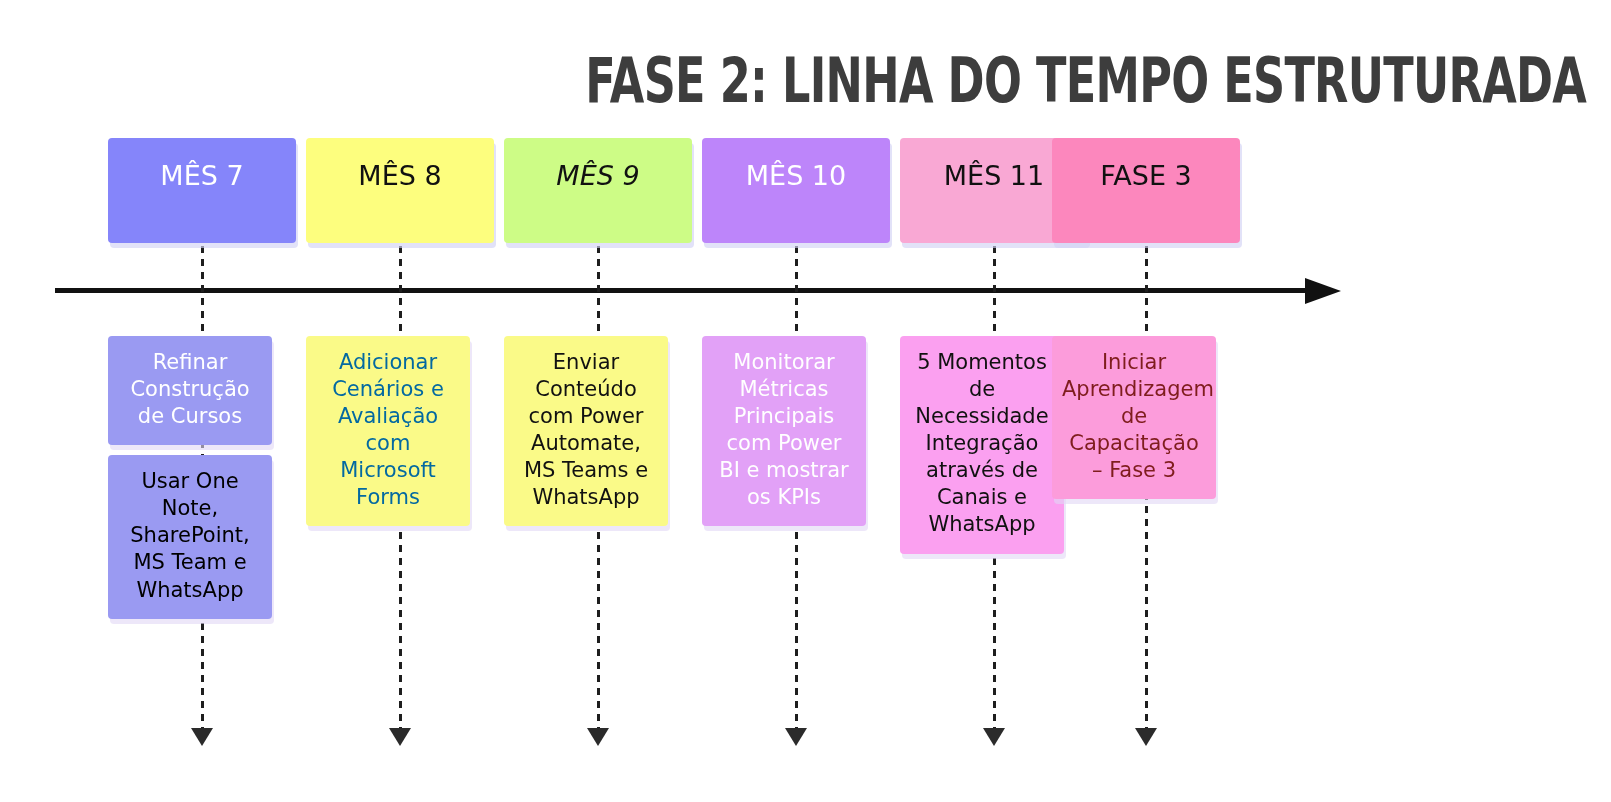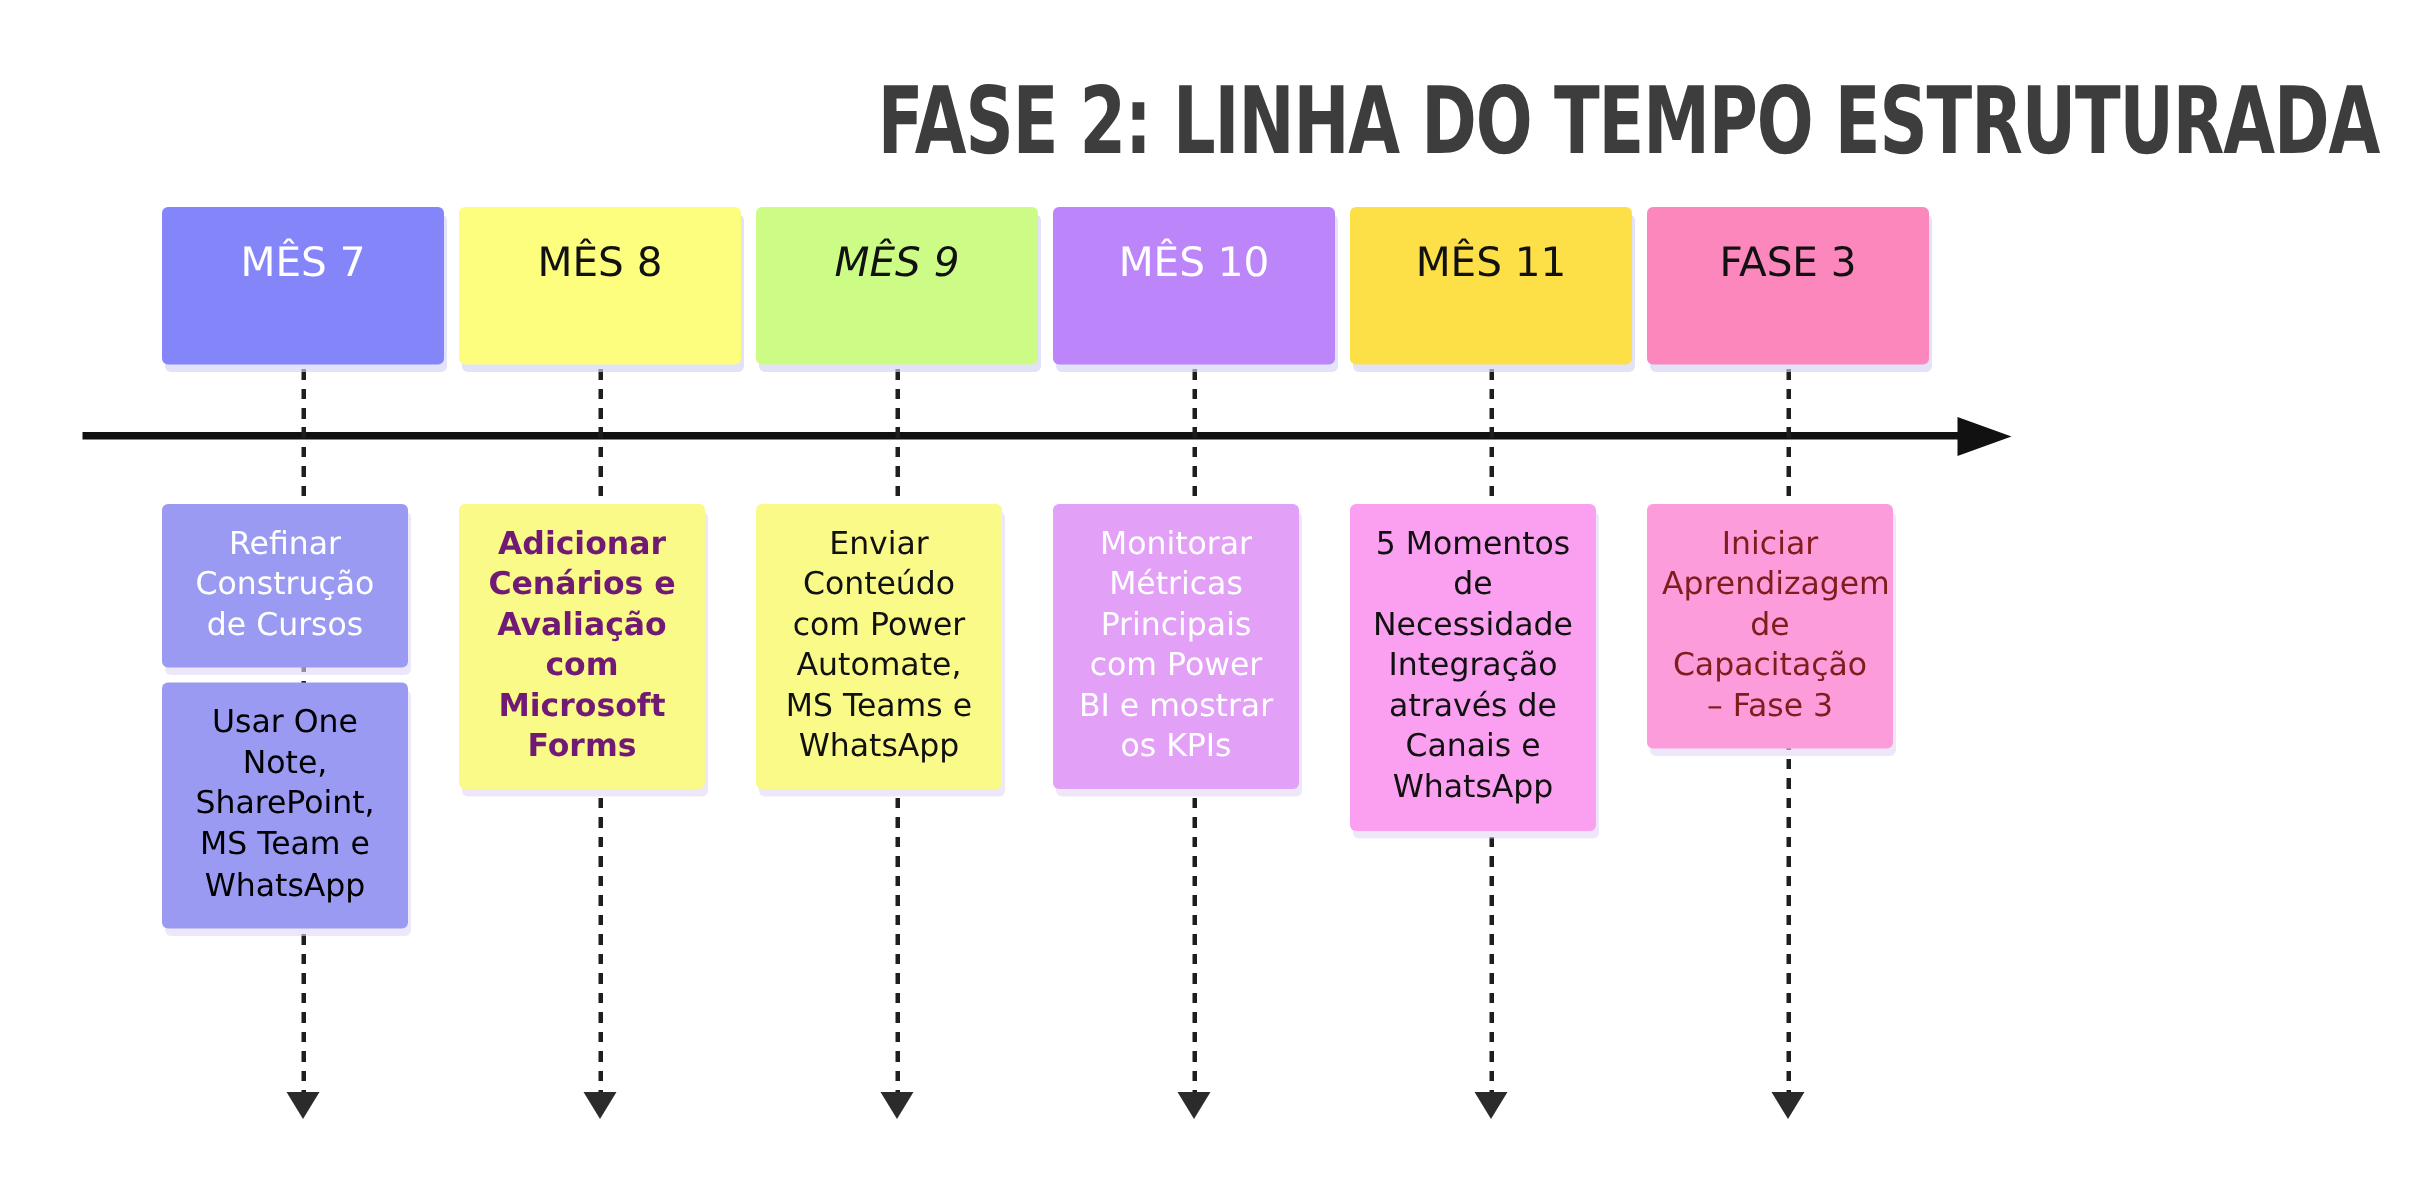--- a/index.html
+++ b/index.html
@@ -68,21 +68,21 @@
 MS Team e
 WhatsApp</div>
     </div>
   </div>
 
   <div class="col" style="left:306px">
     <div class="dash"></div>
     <div class="downhead"></div>
     <div class="hdr" style="background: rgb(253, 254, 126); color: rgb(17, 17, 17);">MÊS 8</div>
     <div class="notes">
-      <div class="note" style="background: rgb(250, 250, 136); color: #701a75; font-weight: bold;">Adicionar
+      <div class="note" style="background: rgb(250, 250, 136); color: #0369a1;">Adicionar
 Cenários e
 Avaliação
 com
 Microsoft
 Forms</div>
     </div>
   </div>
 
   <div class="col" style="left:504px">
     <div class="dash"></div>
@@ -108,33 +108,33 @@
 Principais
 com Power
 BI e mostrar
 os KPIs</div>
     </div>
   </div>
 
   <div class="col" style="left:900px">
     <div class="dash"></div>
     <div class="downhead"></div>
-    <div class="hdr" style="background: #fde047; color: rgb(17, 17, 17);">MÊS 11</div>
+    <div class="hdr" style="background: #f9a8d4; color: rgb(17, 17, 17);">MÊS 11</div>
     <div class="notes">
       <div class="note" style="background: rgb(251, 160, 240); color: rgb(17, 17, 17); text-align: center;">5 Momentos
 de
 Necessidade
 Integração
 através de
 Canais e
 WhatsApp</div>
     </div>
   </div>
 
-  <div class="col" style="left:1098px">
+  <div class="col" style="left:1052px">
     <div class="dash"></div>
     <div class="downhead"></div>
     <div class="hdr" style="background: rgb(252, 135, 189); color: rgb(17, 17, 17);">FASE 3</div>
     <div class="notes">
       <div class="note" style="background: rgb(252, 156, 219); color: #7f1d1d;">Iniciar
 Aprendizagem
 de
 Capacitação
 – Fase 3</div>
     </div>

